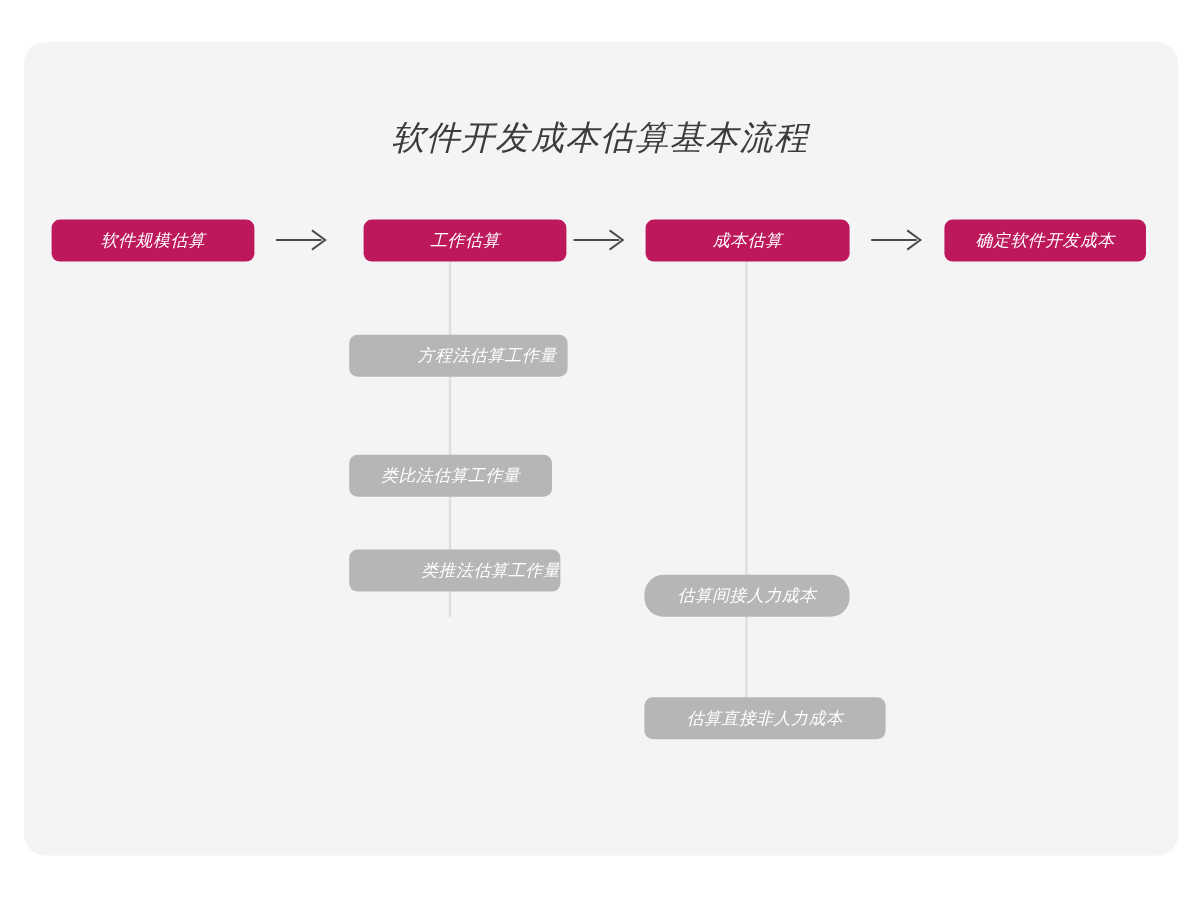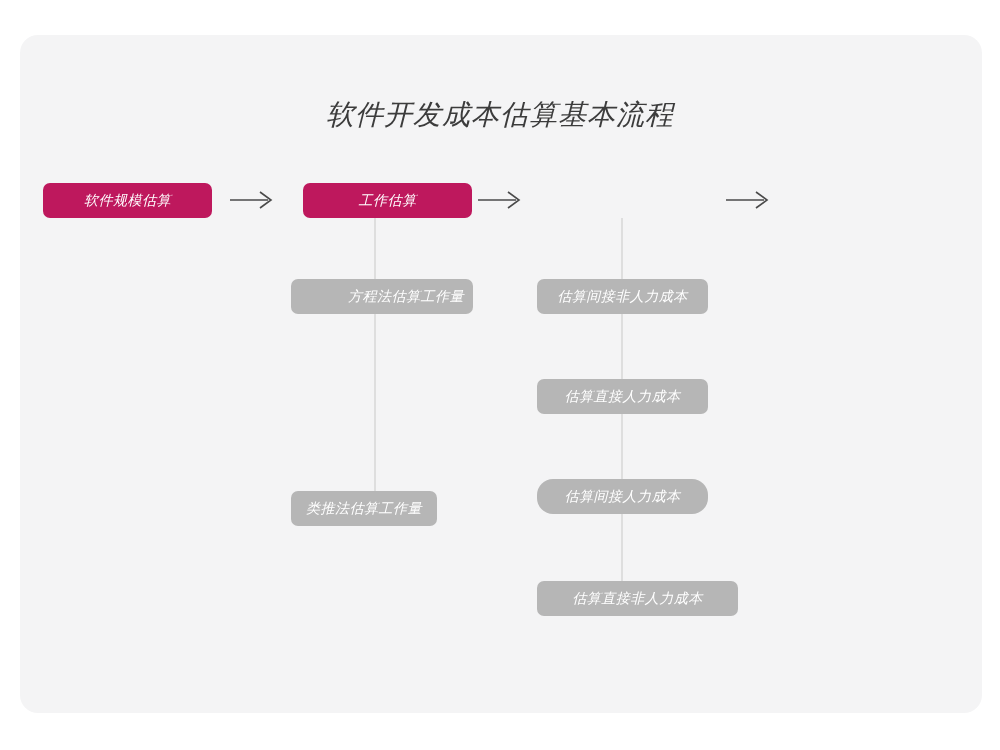--- a/index.html
+++ b/index.html
@@ -106,35 +106,36 @@
 
   <div class="node primary" style="left:291px; top:183px; width:169px;margin-left:12px;">工作估算</div>
 
   <div class="arrow" style="left:476px; top:188px;">
     <svg width="48" height="24" viewBox="0 0 48 24">
       <line x1="2" y1="12" x2="40" y2="12" stroke="#4a4a4a" stroke-width="1.6"></line>
       <polyline points="32,4 43,12 32,20" fill="none" stroke="#4a4a4a" stroke-width="1.6"></polyline>
     </svg>
   </div>
 
+  <div class="node primary" style="left:538px; top:183px; width:170px;">成本估算</div>
 
   <div class="arrow" style="left:724px; top:188px;">
     <svg width="48" height="24" viewBox="0 0 48 24">
       <line x1="2" y1="12" x2="40" y2="12" stroke="#4a4a4a" stroke-width="1.6"></line>
       <polyline points="32,4 43,12 32,20" fill="none" stroke="#4a4a4a" stroke-width="1.6"></polyline>
     </svg>
   </div>
 
+  <div class="node primary" style="left:787px; top:183px; width:168px;">确定软件开发成本</div>
 
   <div class="node secondary" style="left:291px; top:279px; width:182px;padding-left:48px;">方程法估算工作量</div>
 
+  <div class="node secondary" style="left:291px; top:379px; width:169px;">类比法估算工作量</div>
 
-  <div class="node secondary" style="left:291px; top:491px; width:146px;">类推法估算工作量</div>
+  <div class="node secondary" style="left:291px; top:458px; width:176px;text-align:right;">类推法估算工作量</div>
 
-  <div class="node secondary" style="left:537px; top:279px; width:171px;">估算间接非人力成本</div>
 
-  <div class="node secondary" style="left:537px; top:379px; width:171px;">估算直接人力成本</div>
 
   <div class="node secondary" style="left:537px; top:479px; width:171px;border-radius:16px;">估算间接人力成本</div>
 
   <div class="node secondary" style="left:537px; top:581px; width:201px;">估算直接非人力成本</div>
 
 </div>
 
 </body></html>

